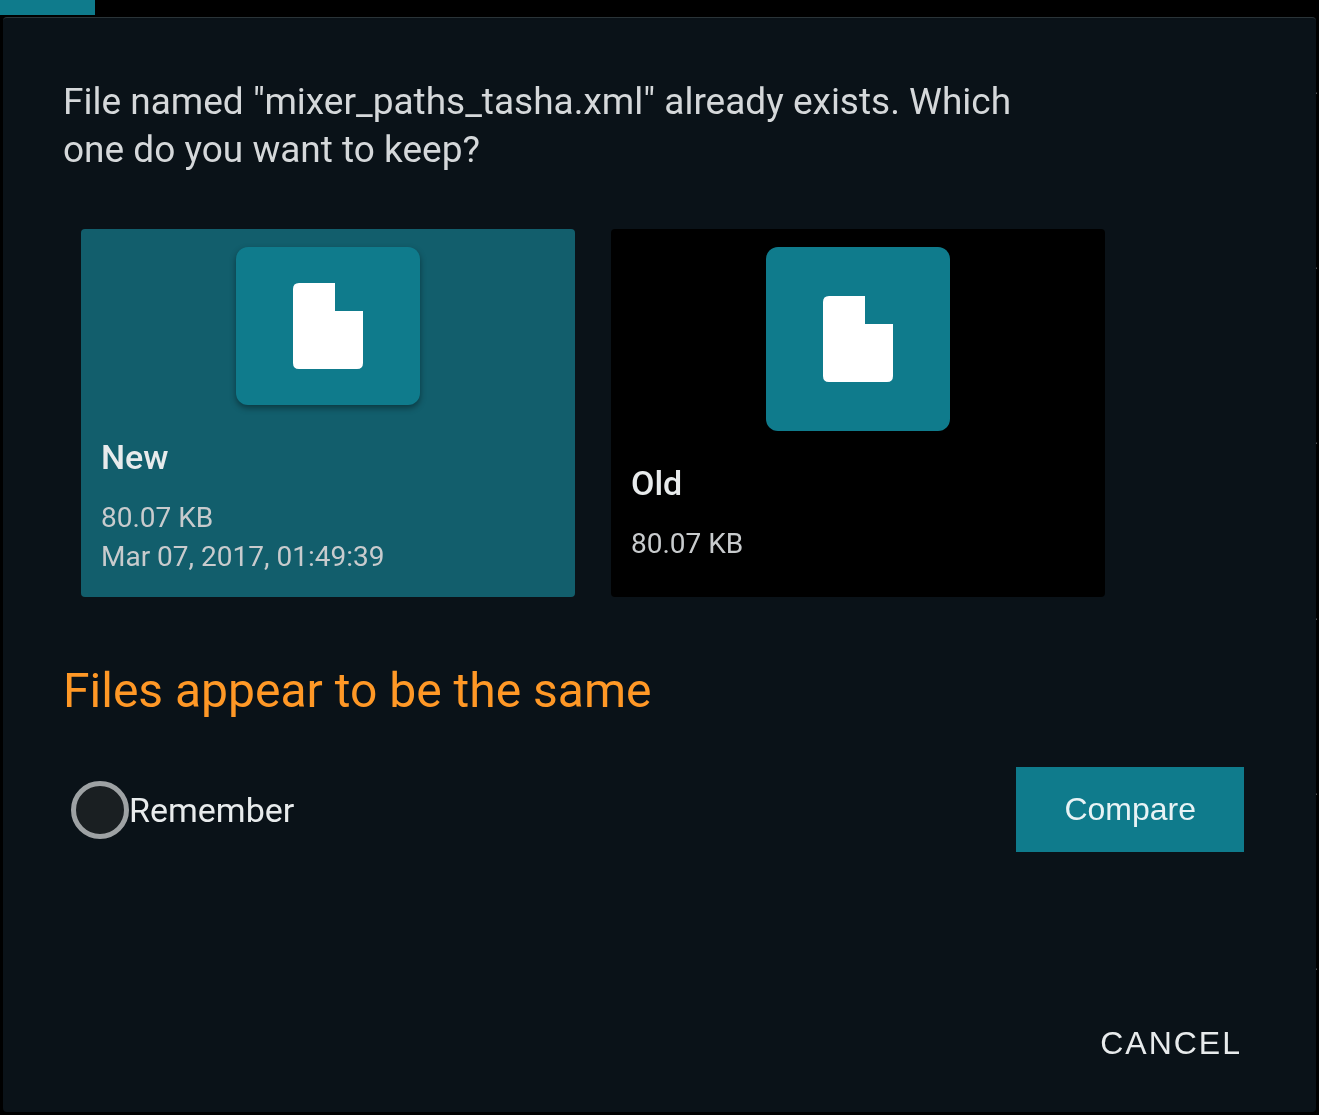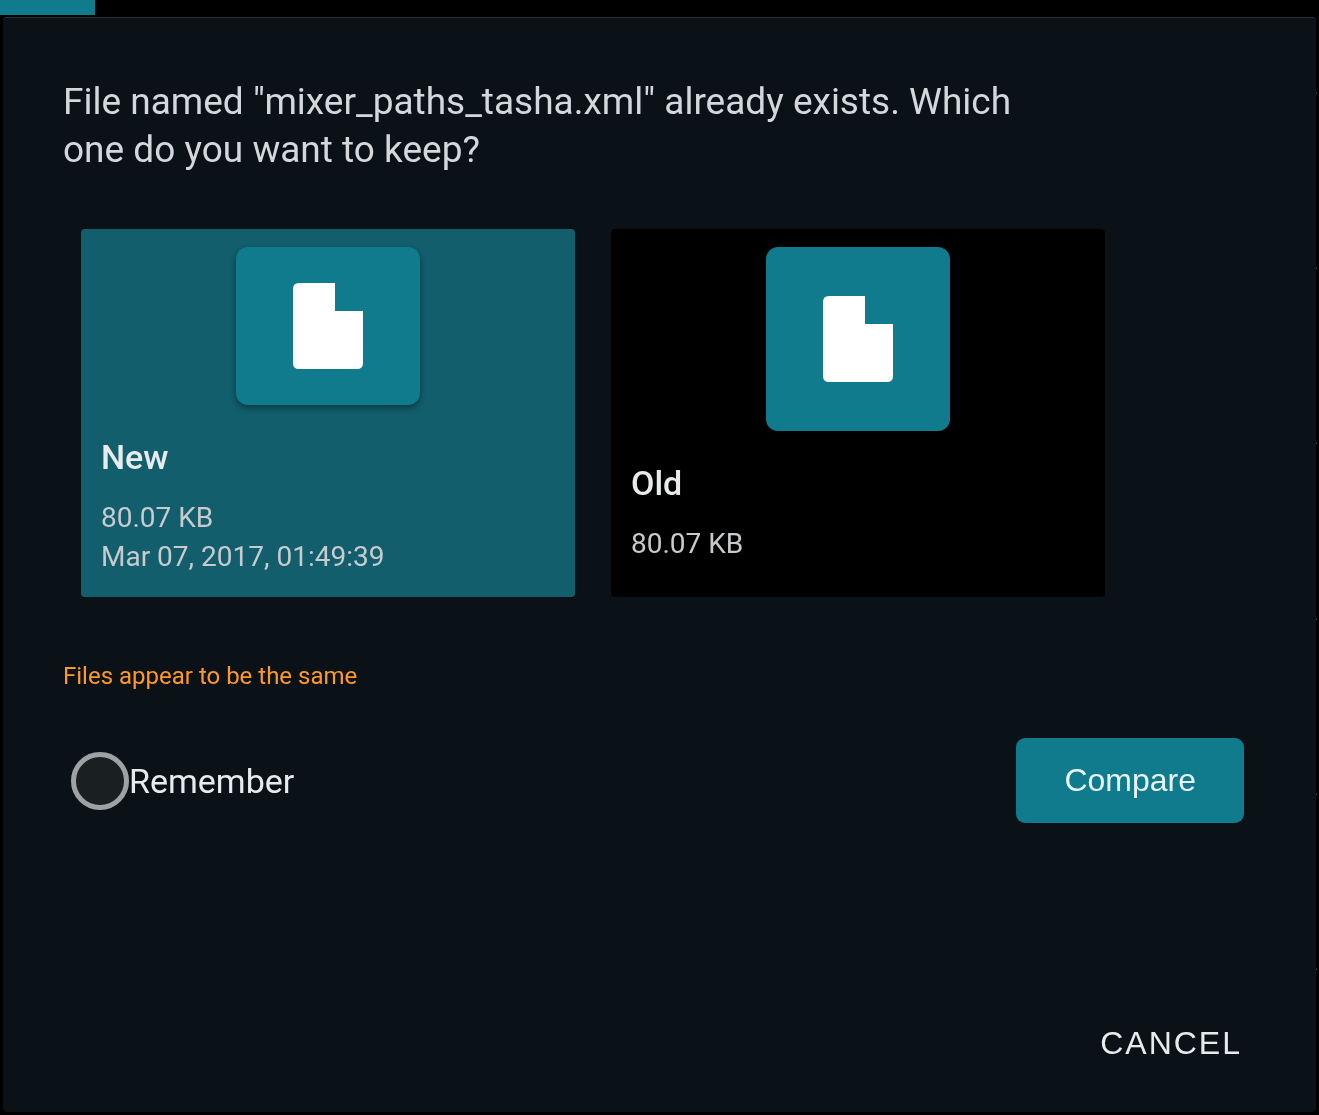--- a/index.html
+++ b/index.html
@@ -105,21 +105,21 @@
       font-weight: 400;
       margin-bottom: 6px;
     }
     .card-date {
       color: #c8cbcd;
       font-size: 28px;
       font-weight: 400;
     }
     .status-text {
       color: #ff9826;
-      font-size: 24px;
+      font-size: 48px;
       font-weight: 400;
       margin-bottom: 48px;
     }
     .controls-row {
       display: flex;
       align-items: center;
       justify-content: space-between;
       margin-bottom: 50px;
       padding-right: 12px;
       padding-left: 8px;
@@ -140,21 +140,21 @@
       color: #e8ebec;
       font-size: 34px;
       font-weight: 400;
     }
     .compare-button {
       background: #0f7b8c;
       color: #e8f3f5;
       font-size: 32px;
       font-weight: 400;
       border: none;
-      border-radius: 9px;
+      border-radius: 0;
       padding: 24px 48px;
       cursor: pointer;
     }
     .actions-row {
       display: flex;
       justify-content: flex-end;
       gap: 88px;
       padding-right: 14px;
       margin-top: auto;
       padding-bottom: 20px;

